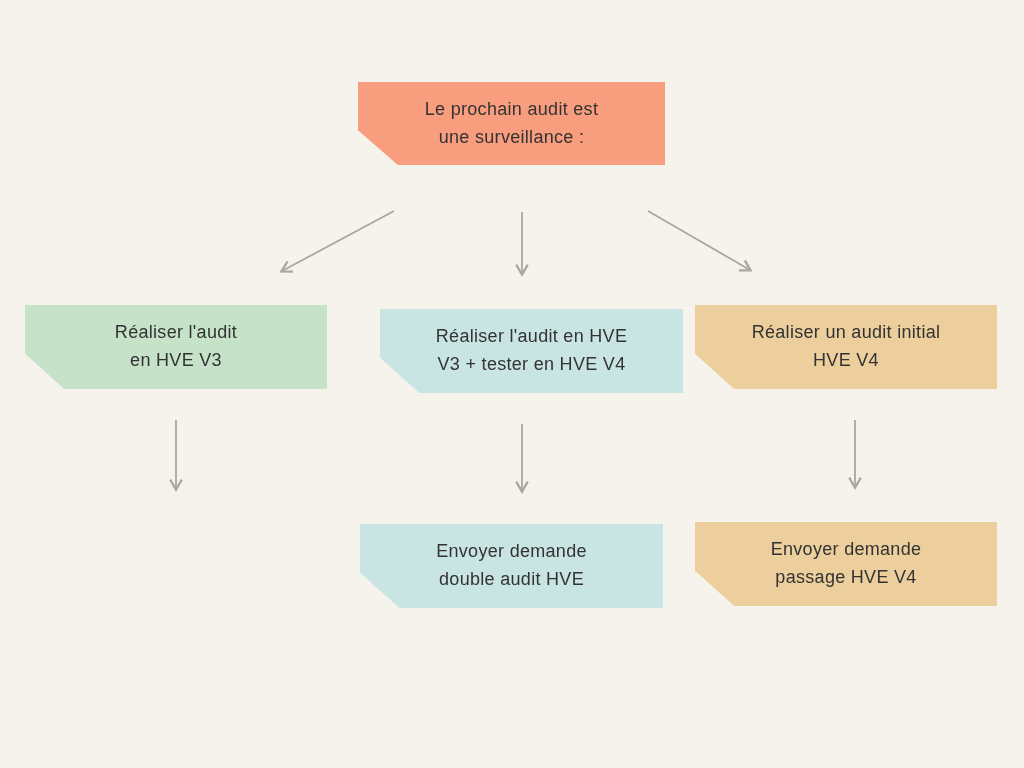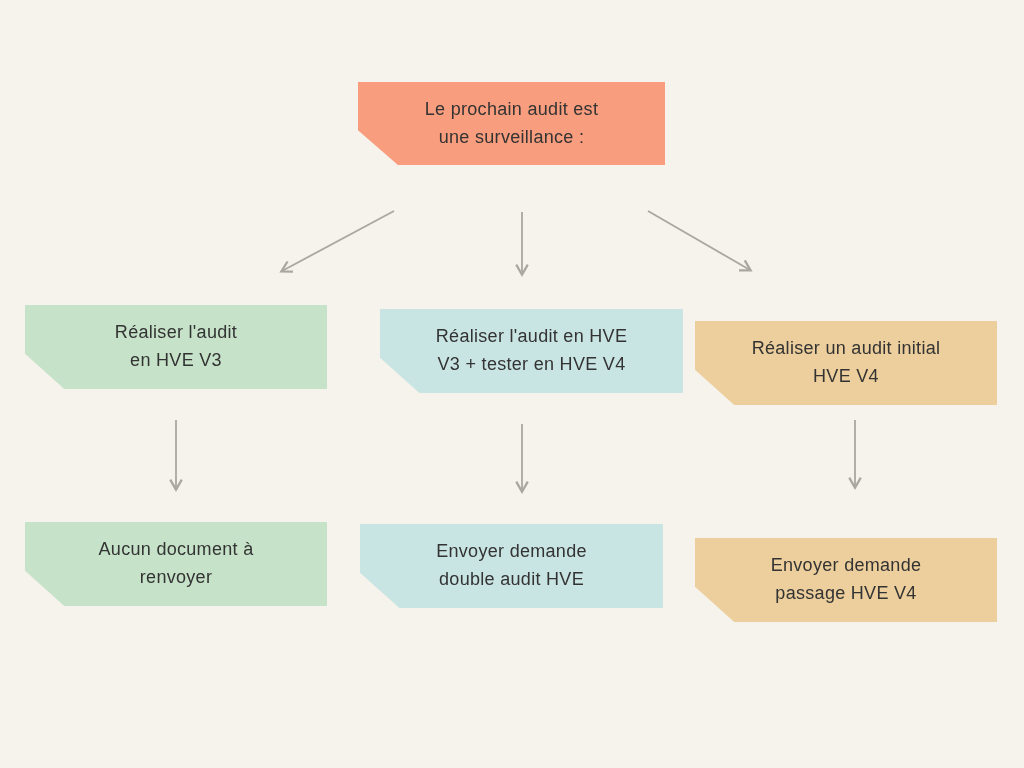--- a/index.html
+++ b/index.html
@@ -46,21 +46,21 @@
     font-size: 18px;
     line-height: 1.55;
     font-weight: 500;
     letter-spacing: 0.3px;
     color: var(--text);
     padding: 0 12px;
   }
   .salmon { background: var(--salmon); }
   .green  { background: var(--green); }
   .teal   { background: var(--teal); }
-  .tan    { background: var(--tan); margin-top: 16px; }
+  .tan    { background: var(--tan); }
 
   .node-root          { left: 358px; top:  82px; width: 307px; height: 83px; }
   .node-branch-v3     { left:  25px; top: 305px; width: 302px; height: 84px; }
   .node-branch-v3v4   { left: 380px; top: 309px; width: 303px; height: 84px; }
   .node-branch-v4     { left: 695px; top: 305px; width: 302px; height: 84px; }
   .node-outcome-v3    { left:  25px; top: 522px; width: 302px; height: 84px; }
   .node-outcome-v3v4  { left: 360px; top: 524px; width: 303px; height: 84px; }
   .node-outcome-v4    { left: 695px; top: 522px; width: 302px; height: 84px; }
 </style>
 </head>
@@ -97,24 +97,20 @@
   <div class="node teal node-branch-v3v4">
     <span class="label">Réaliser l'audit en HVE
 V3 + tester en HVE V4</span>
   </div>
 
   <div class="node tan node-branch-v4">
     <span class="label">Réaliser un audit initial
 HVE V4</span>
   </div>
 
-  <div class="node green node-outcome-v3">
-    <span class="label">Aucun document à
-renvoyer</span>
-  </div>
 
   <div class="node teal node-outcome-v3v4">
     <span class="label">Envoyer demande
 double audit HVE</span>
   </div>
 
   <div class="node tan node-outcome-v4">
     <span class="label">Envoyer demande
 passage HVE V4</span>
   </div>

